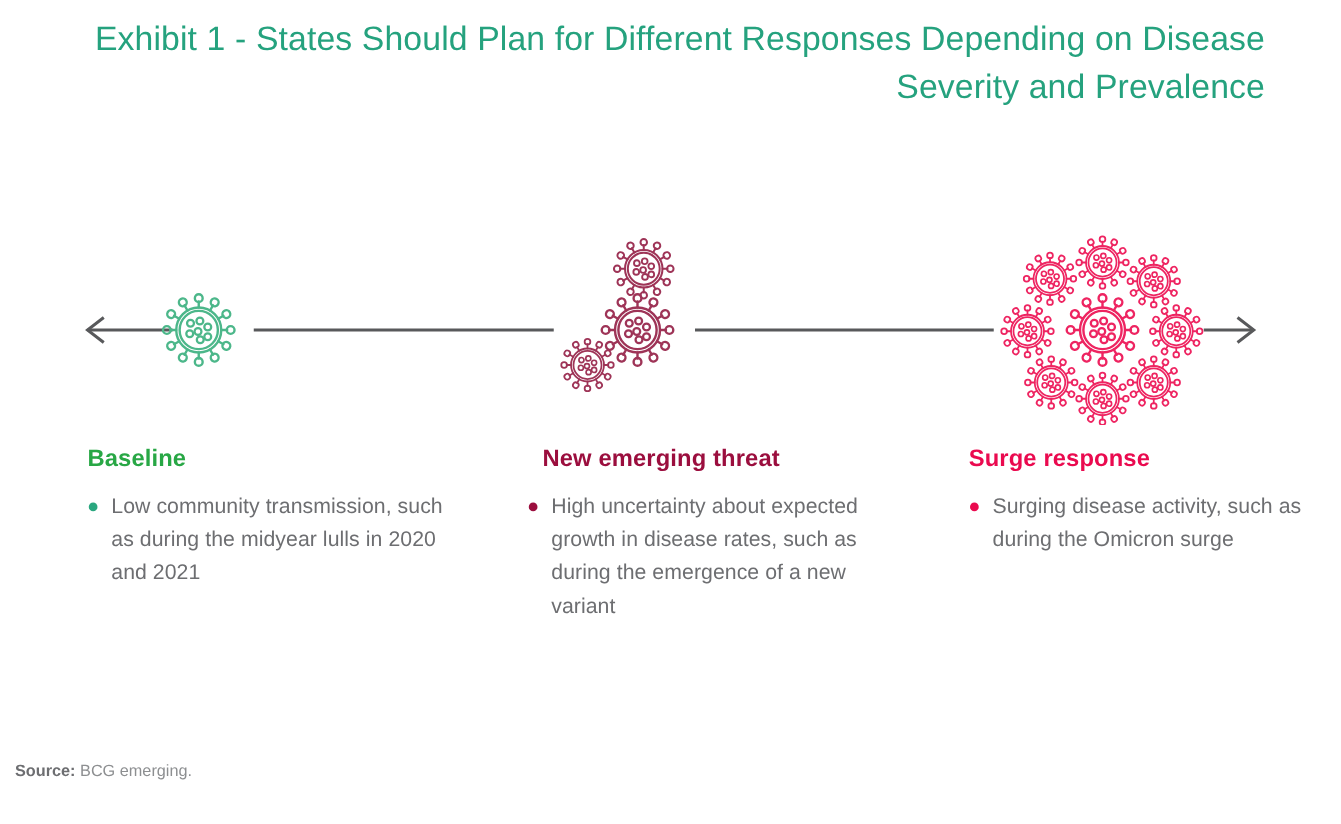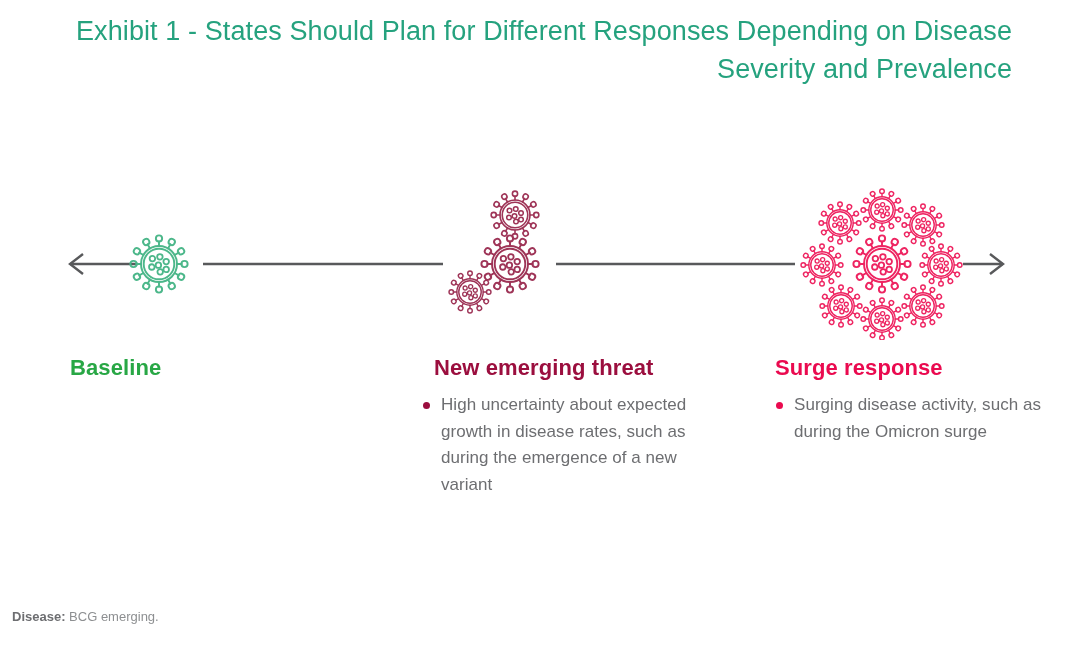--- a/index.html
+++ b/index.html
@@ -53,21 +53,21 @@
   }
   .col {
     position: absolute;
     top: 0;
   }
   .col-1 { left: 70px;  width: 300px; }
   .col-2 { left: 422px; width: 300px; }
   .col-3 { left: 775px; width: 300px; }
 
   .col-heading {
-    font-size: 22px;
+    font-size: 19px;
     font-weight: 700;
     line-height: 24px;
     margin: 0 0 12px 0;
     letter-spacing: 0.1px;
   }
   .heading-green   { color: #28a745; }
   .heading-maroon  { color: #9b0e3e; margin-left: 12px; }
   .heading-pink    { color: #ea0a4f; }
 
   .bullet-list {
@@ -226,20 +226,25 @@
       <use href="#virus-glyph" transform="translate(882,159) scale(0.44)"></use>
       <use href="#virus-glyph" transform="translate(923,146) scale(0.44)"></use>
     </g>
   </svg>
 </div>
 
 <div class="columns">
 
   <div class="col col-1">
     <div class="col-heading heading-green">Baseline</div>
+    <ul class="bullet-list">
+      <li class="bullet-item dot-green">
+        <span class="bullet-text">Low community transmission, such as during the midyear lulls in 2020 and 2021</span>
+      </li>
+    </ul>
   </div>
 
   <div class="col col-2">
     <div class="col-heading heading-maroon">New emerging threat</div>
     <ul class="bullet-list">
       <li class="bullet-item dot-maroon">
         <span class="bullet-text">High uncertainty about expected growth in disease rates, such as during the emergence of a new variant</span>
       </li>
     </ul>
   </div>
@@ -248,15 +253,15 @@
     <div class="col-heading heading-pink">Surge response</div>
     <ul class="bullet-list">
       <li class="bullet-item dot-pink">
         <span class="bullet-text">Surging disease activity, such as during the Omicron surge</span>
       </li>
     </ul>
   </div>
 </div>
 
 <div class="source">
-  <b>Disease:</b>
+  <b>Source:</b>
   <span>BCG emerging.</span>
 </div>
 
 </body></html>

